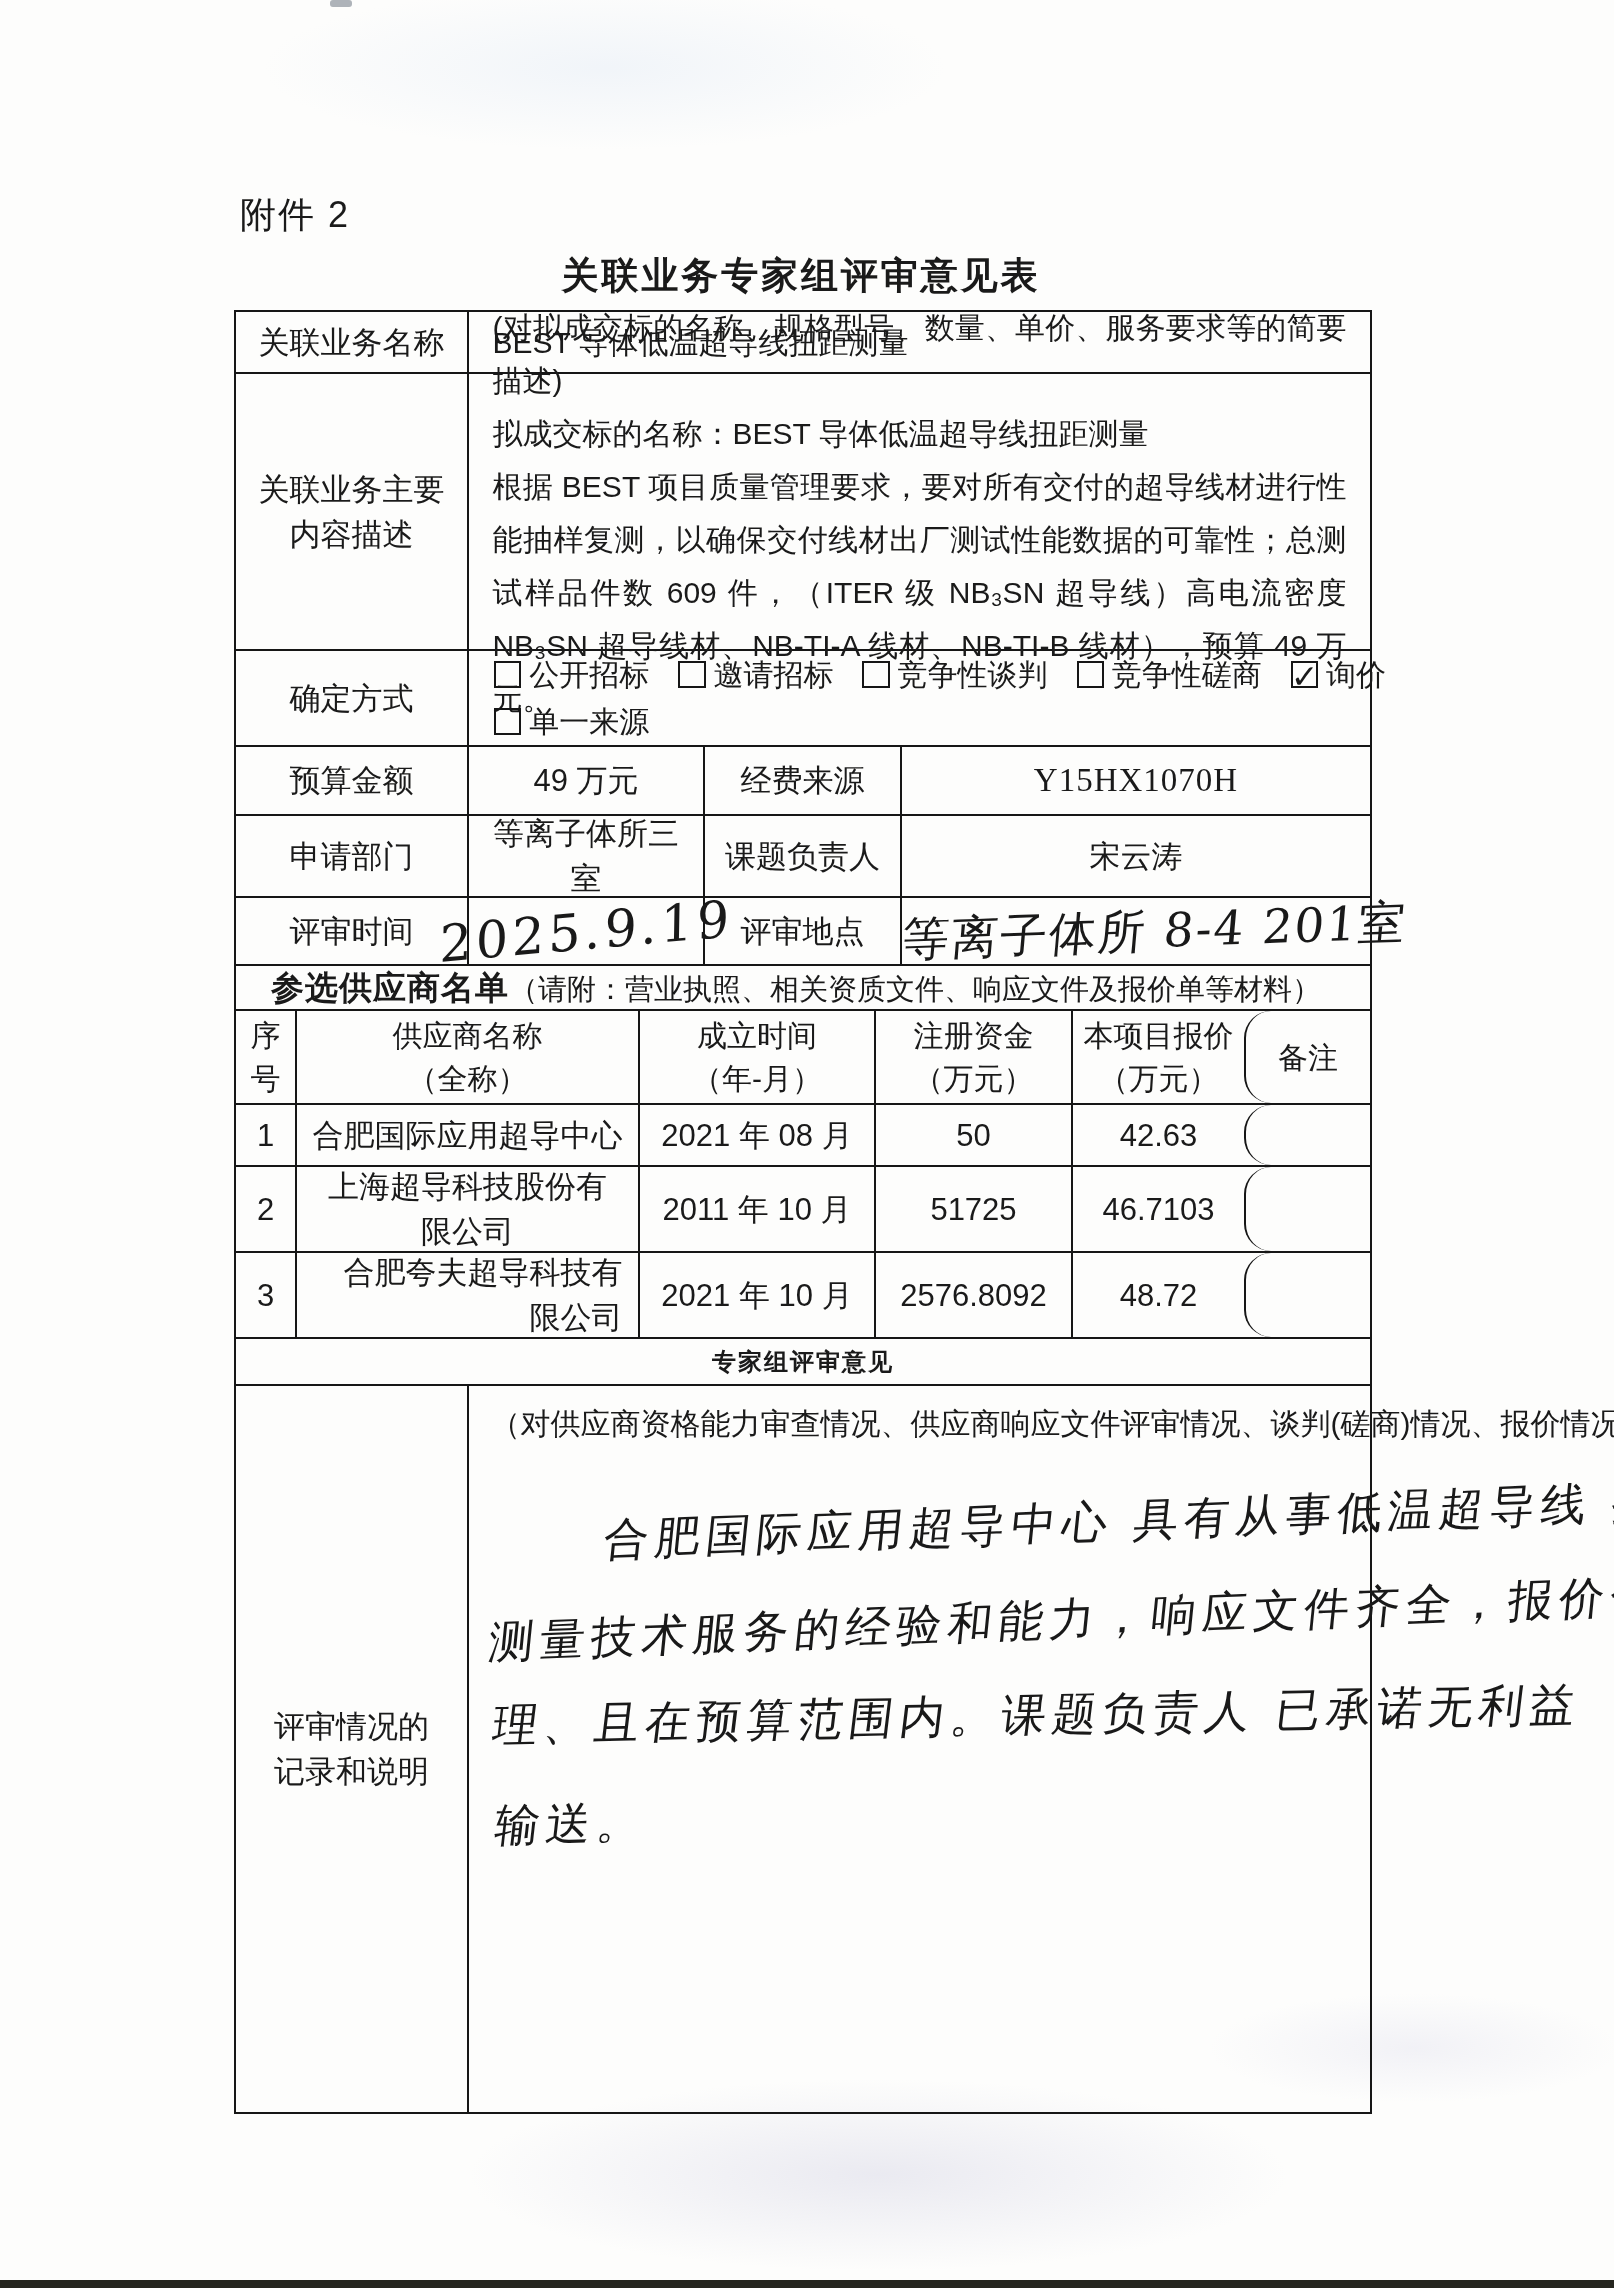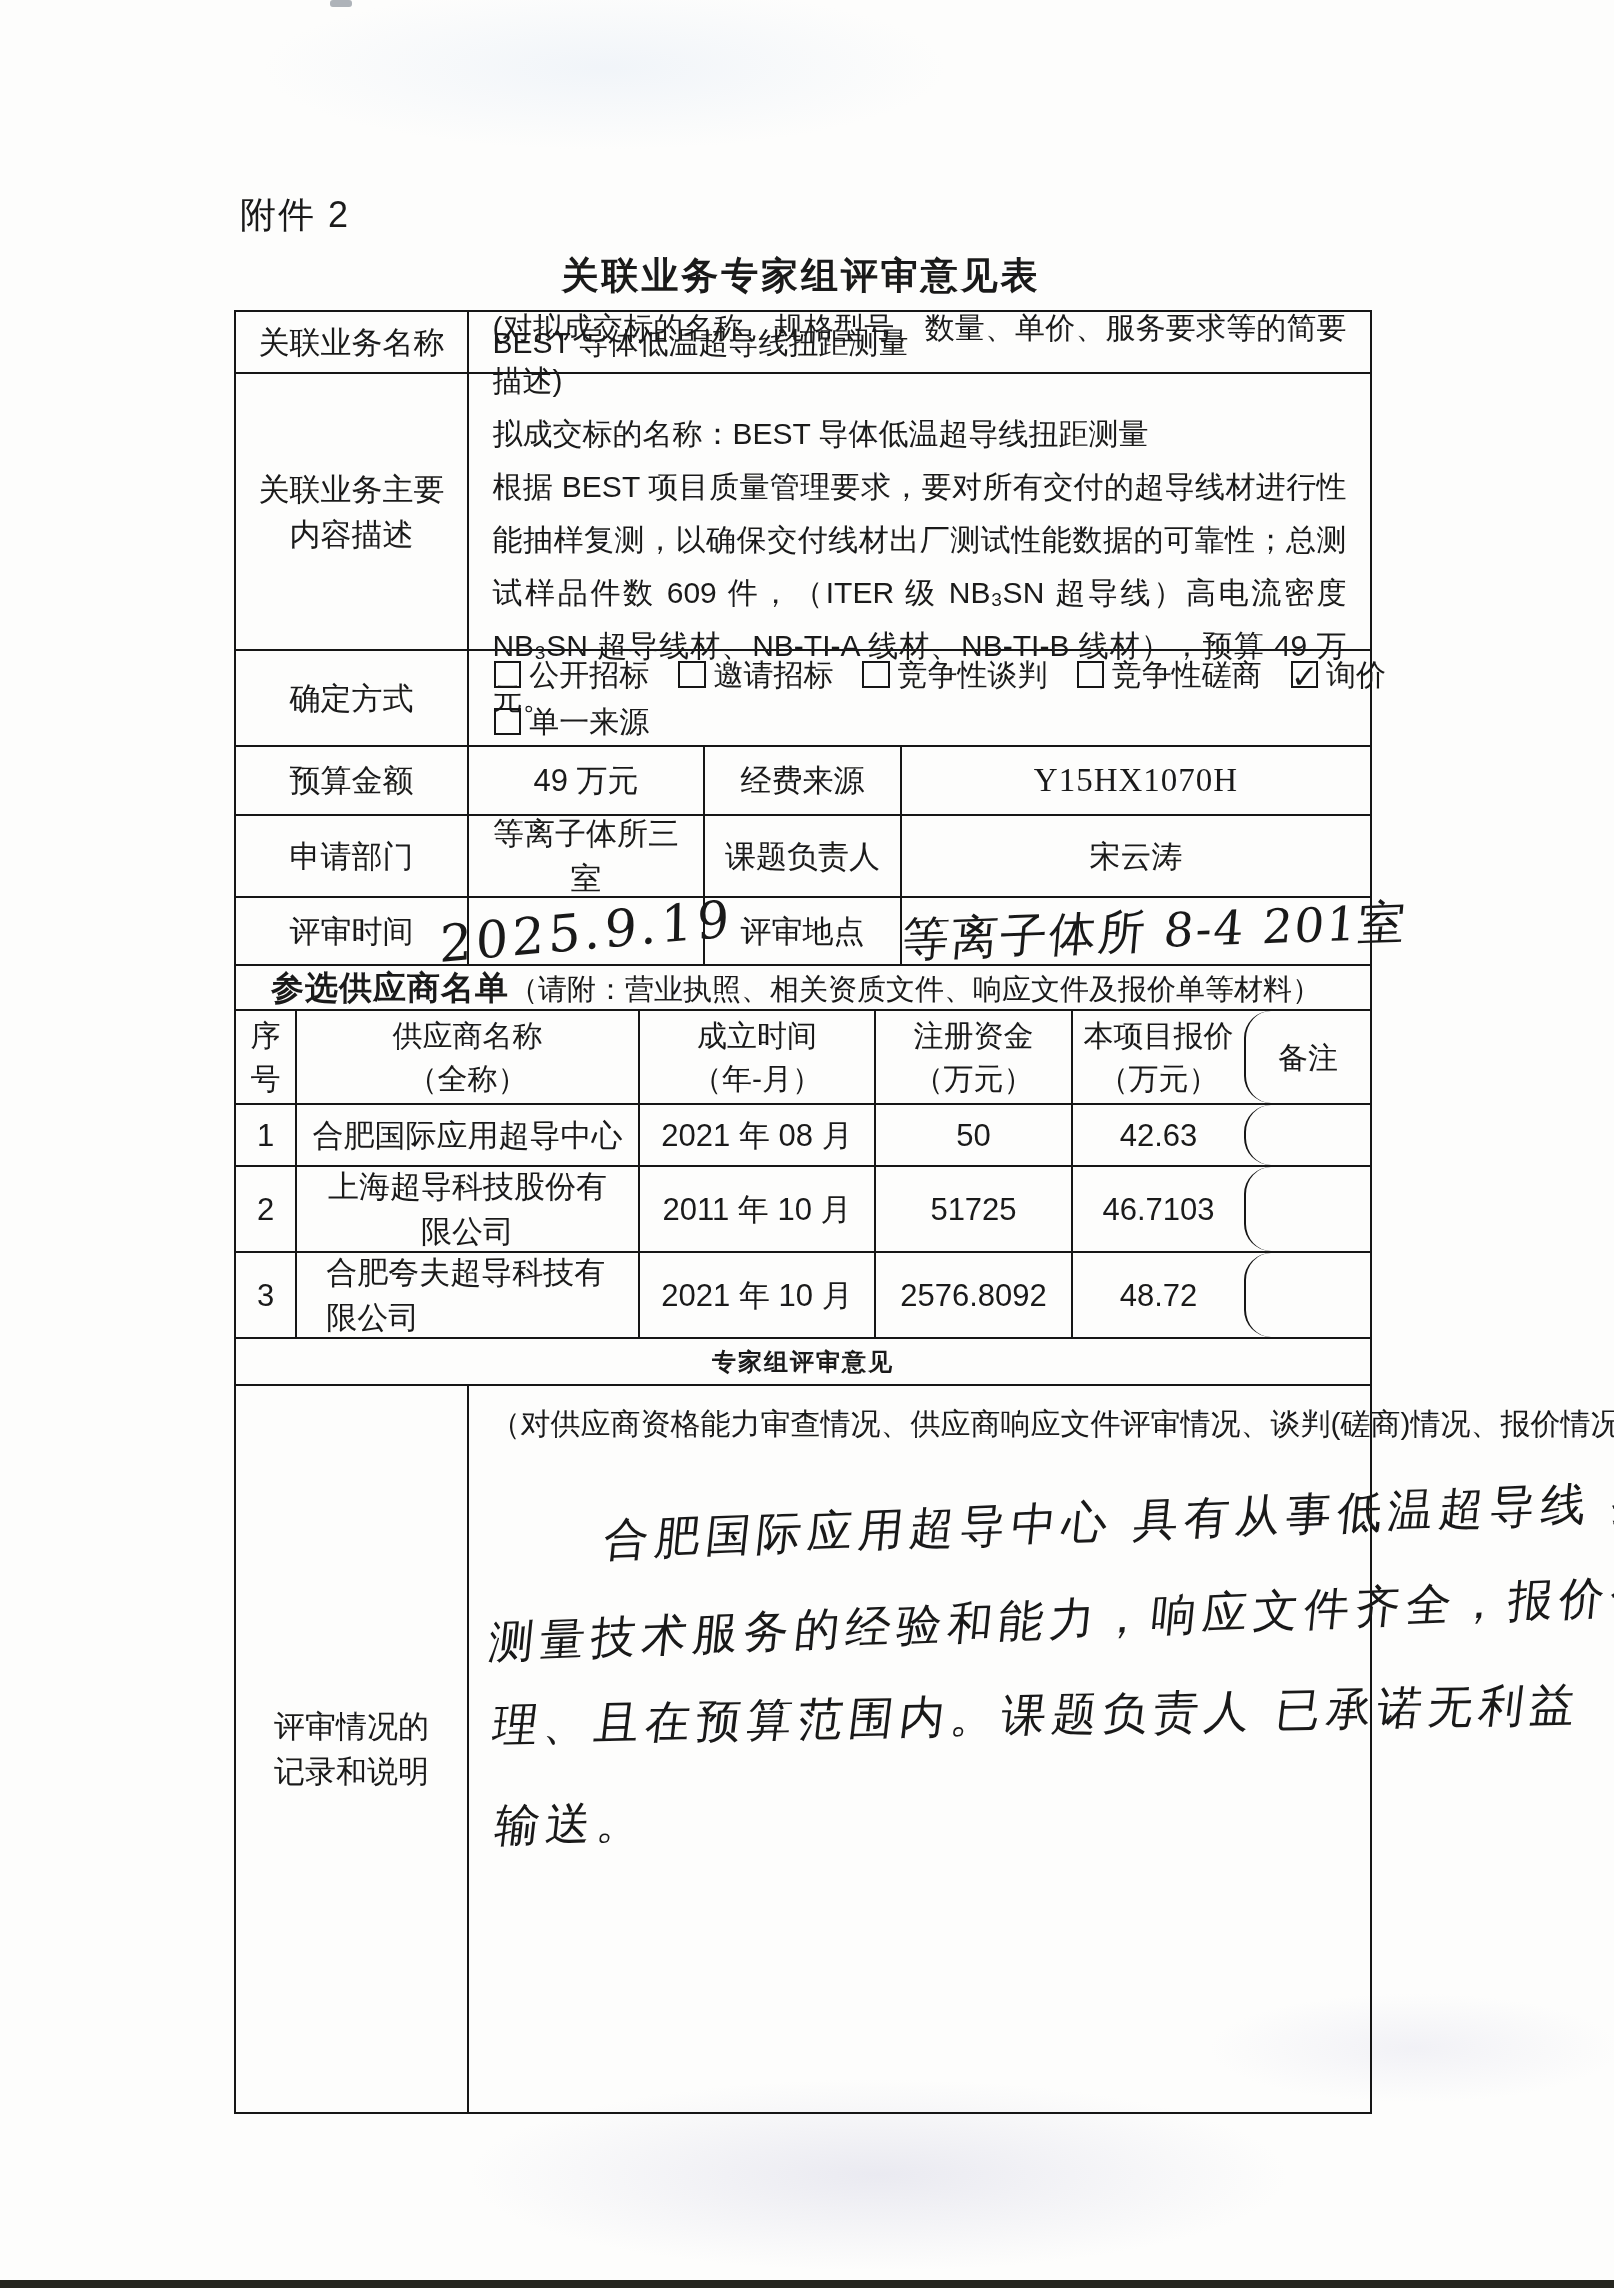--- a/index.html
+++ b/index.html
@@ -71,21 +71,21 @@
 
   .c-seq{width:59px;flex:none;}
   .c-name{width:343px;flex:none;}
   .c-found{width:236px;flex:none;}
   .c-cap{width:197px;flex:none;}
   .c-bid{width:173px;flex:none;justify-content:center;}
   .c-rem{flex:1;border-radius:27px;}
   .hdr .ln{line-height:43px;font-size:30px;}
   .sup .cell{font-size:31px;}
   .name-left{align-items:flex-start;}
-  .name-left .ln{text-align:left;padding-left:13.7px;}
+  .name-left .ln{text-align:right;padding-left:13.7px;}
 
   .op-title{font-size:24px;font-weight:bold;letter-spacing:2px;}
 
   .opinion-body{padding:11.7px 21.5px 0 21.5px;justify-content:flex-start;}
   .opinion-note{margin:0;font-size:30px;line-height:51px;text-align:justify;}
 
   .hand{font-family:"DejaVu Serif","Liberation Serif",serif;color:#191919;}
   .hand-date{font-size:51px;transform:rotate(-5deg) skewX(-6deg);letter-spacing:3.9px;white-space:nowrap;}
   .hand-place{font-size:47px;transform:rotate(-2deg) skewX(-7deg);letter-spacing:2px;white-space:nowrap;}
   .hand-review{margin-top:25px;transform:rotate(-1.5deg);}

